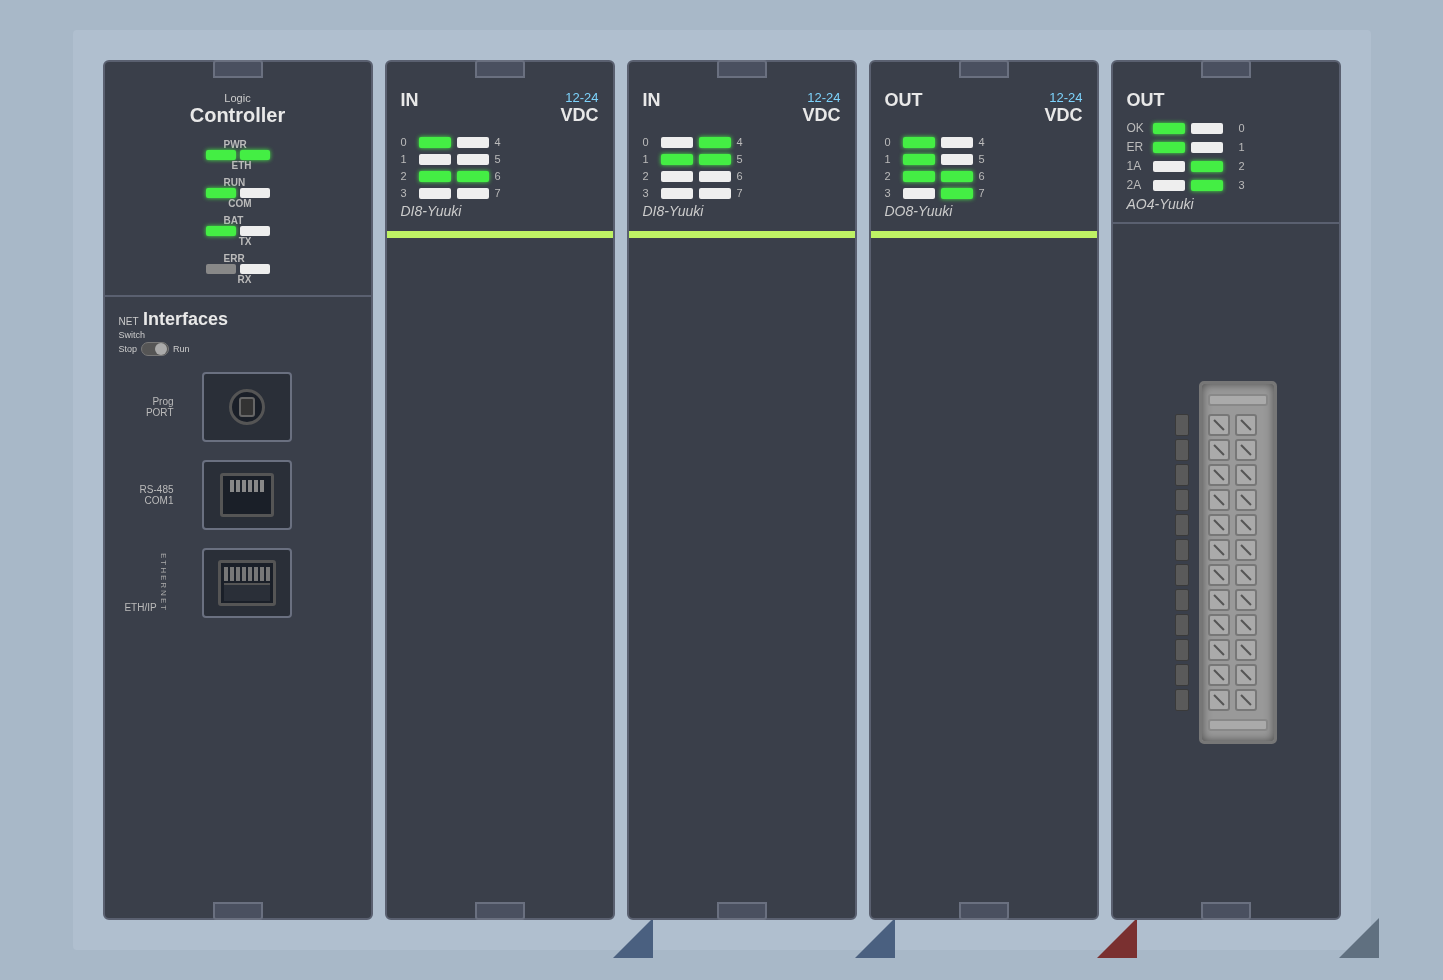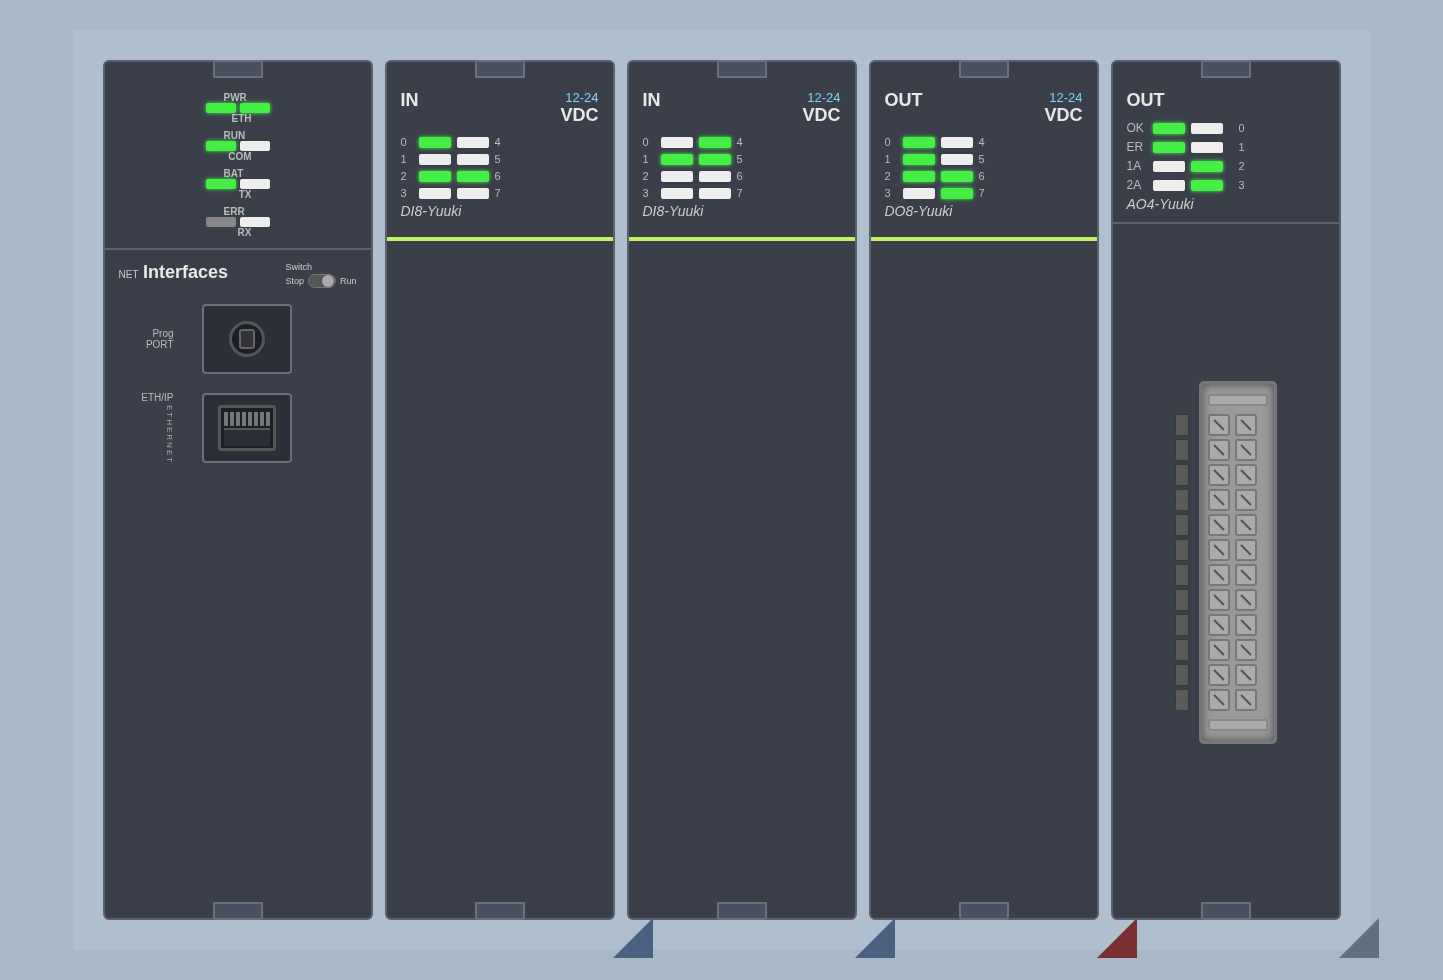--- a/index.html
+++ b/index.html
@@ -105,20 +105,21 @@
     
     .net-panel {
       padding: 12px 14px;
       flex: 1;
     }
     .net-title-row {
       display: flex;
       align-items: flex-start;
       justify-content: space-between;
       margin-bottom: 16px;
+      flex-direction: column;
     }
     .net-title .small { font-size: 10px; color: #ccc; }
     .net-title .large { font-size: 18px; font-weight: bold; color: #e8e8e8; }
     .switch-group {
       text-align: left;
     }
     .switch-label { font-size: 9px; color: #ccc; display: block; margin-bottom: 2px; }
     .switch-row { display: flex; align-items: center; gap: 4px; }
     .switch-stop { font-size: 9px; color: #ccc; }
     .switch-run { font-size: 9px; color: #ccc; }
@@ -225,22 +226,22 @@
       margin-top: 2px;
       border-top: 2px solid #555;
     }
 
     
     .di8-module {
       width: 230px;
       height: 860px;
     }
     .module-top-panel {
-      padding: 10px 14px 18px;
-      border-bottom: 4px solid #bef264;
+      padding: 10px 14px 12px;
+      border-bottom: 7px solid #bef264;
     }
     .module-header {
       display: flex;
       justify-content: space-between;
       align-items: flex-start;
       margin-bottom: 10px;
     }
     .module-header-left {
       font-size: 18px;
       font-weight: bold;
@@ -391,20 +392,24 @@
 <body>
 
 <div class="rack">
 
   <div class="module logic-controller">
     <div class="mount-tab-wrapper">
         <div class="mount-tab"></div>
       </div>
 
     <div class="lc-top-panel">
+      <div class="lc-title">
+        <span class="small">Logic</span>
+        <span class="large">Controller</span>
+      </div>
       <div class="lc-indicators">
 
         <div class="indicator-row">
           <span class="ind-label">PWR</span>
           <div class="led-pair">
             <div class="led led-green"></div>
             <div class="led led-green"></div>
           </div>
           <span class="ind-label-right">ETH</span>
         </div>
@@ -458,23 +463,38 @@
 
       <div class="port-block">
         <span class="port-label">Prog<br>PORT</span>
         <div class="port-visual">
           <div class="port-hole">
             <div class="port-hole-inner"></div>
           </div>
         </div>
       </div>
 
-
       <div class="port-block">
-        <div style="display:flex;flex-direction:column;align-items:flex-end;gap:2px;width:55px;">
+        <span class="port-label">RS-485<br>COM1</span>
+        <div class="port-visual">
+          <div class="rj45-visual">
+            <div class="rj45-pins">
+              <div class="rj45-pin"></div>
+              <div class="rj45-pin"></div>
+              <div class="rj45-pin"></div>
+              <div class="rj45-pin"></div>
+              <div class="rj45-pin"></div>
+              <div class="rj45-pin"></div>
+            </div>
+          </div>
+        </div>
+      </div>
+
+      <div class="port-block">
+        <div style="display:flex;flex-direction:row;align-items:flex-end;gap:2px;width:55px;justify-content:center;">
           <span class="port-label" style="font-size:10px;color:#bbb;width:auto;text-align:right;">ETH/IP</span>
           <div style="display:flex;flex-direction:column;align-items:center;">
             <span style="font-size:8px;color:#aaa;writing-mode:vertical-rl;letter-spacing:2px;">ETHERNET</span>
           </div>
         </div>
         <div class="port-visual">
           <div class="eth-visual">
             <div class="eth-pins-row">
               <div class="eth-pin"></div>
               <div class="eth-pin"></div>

